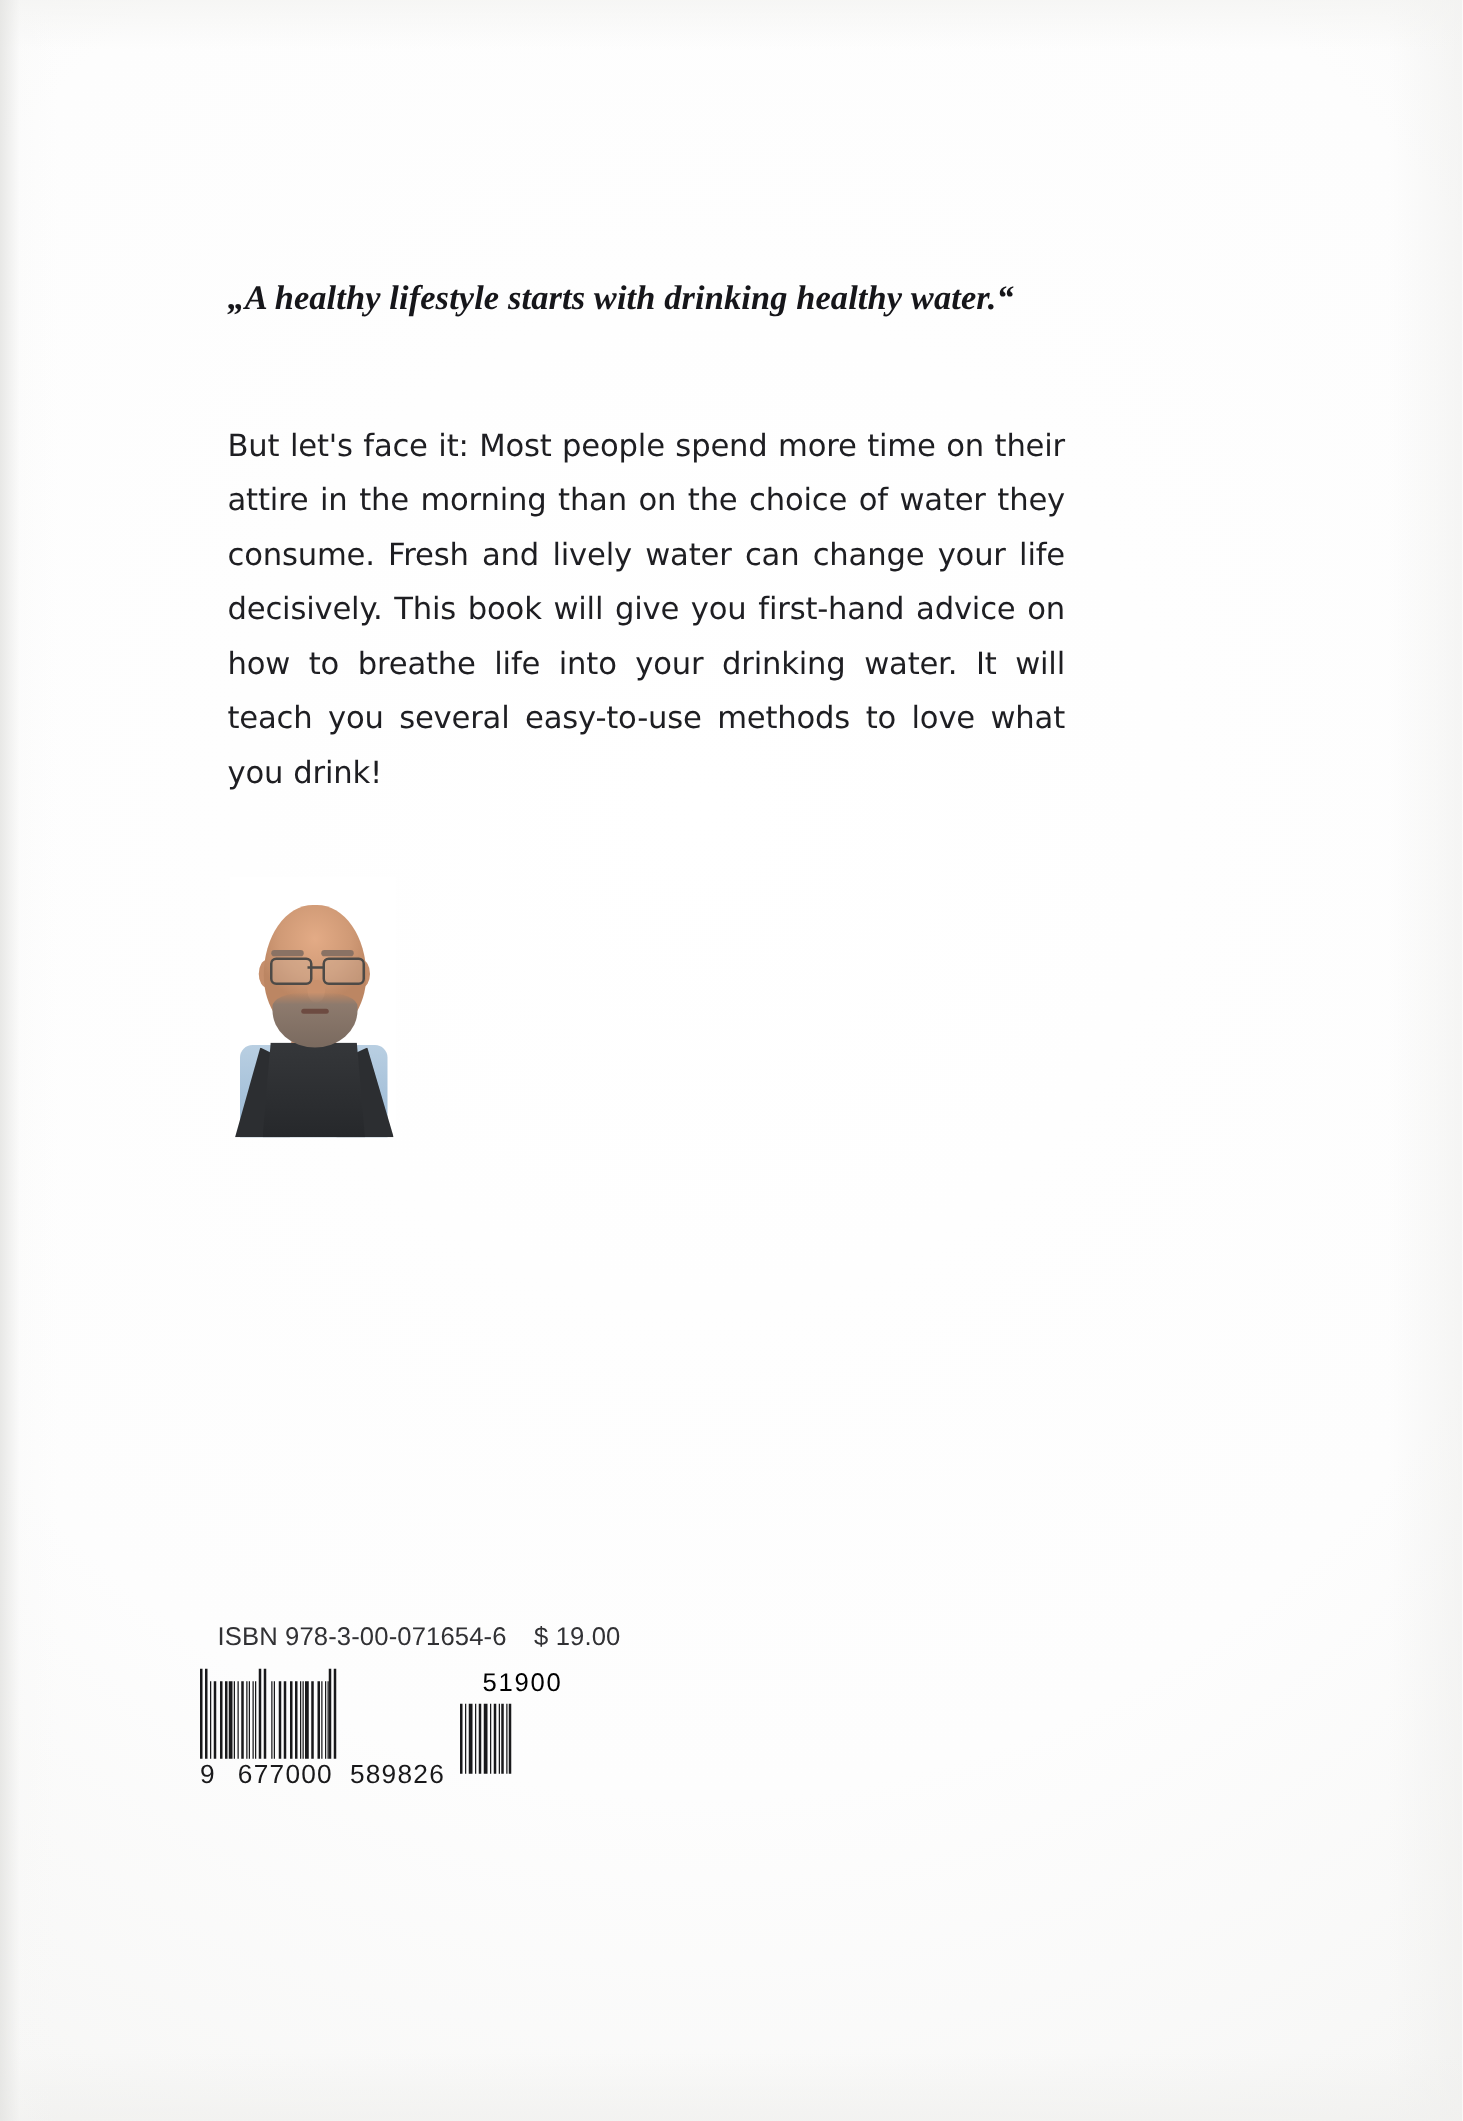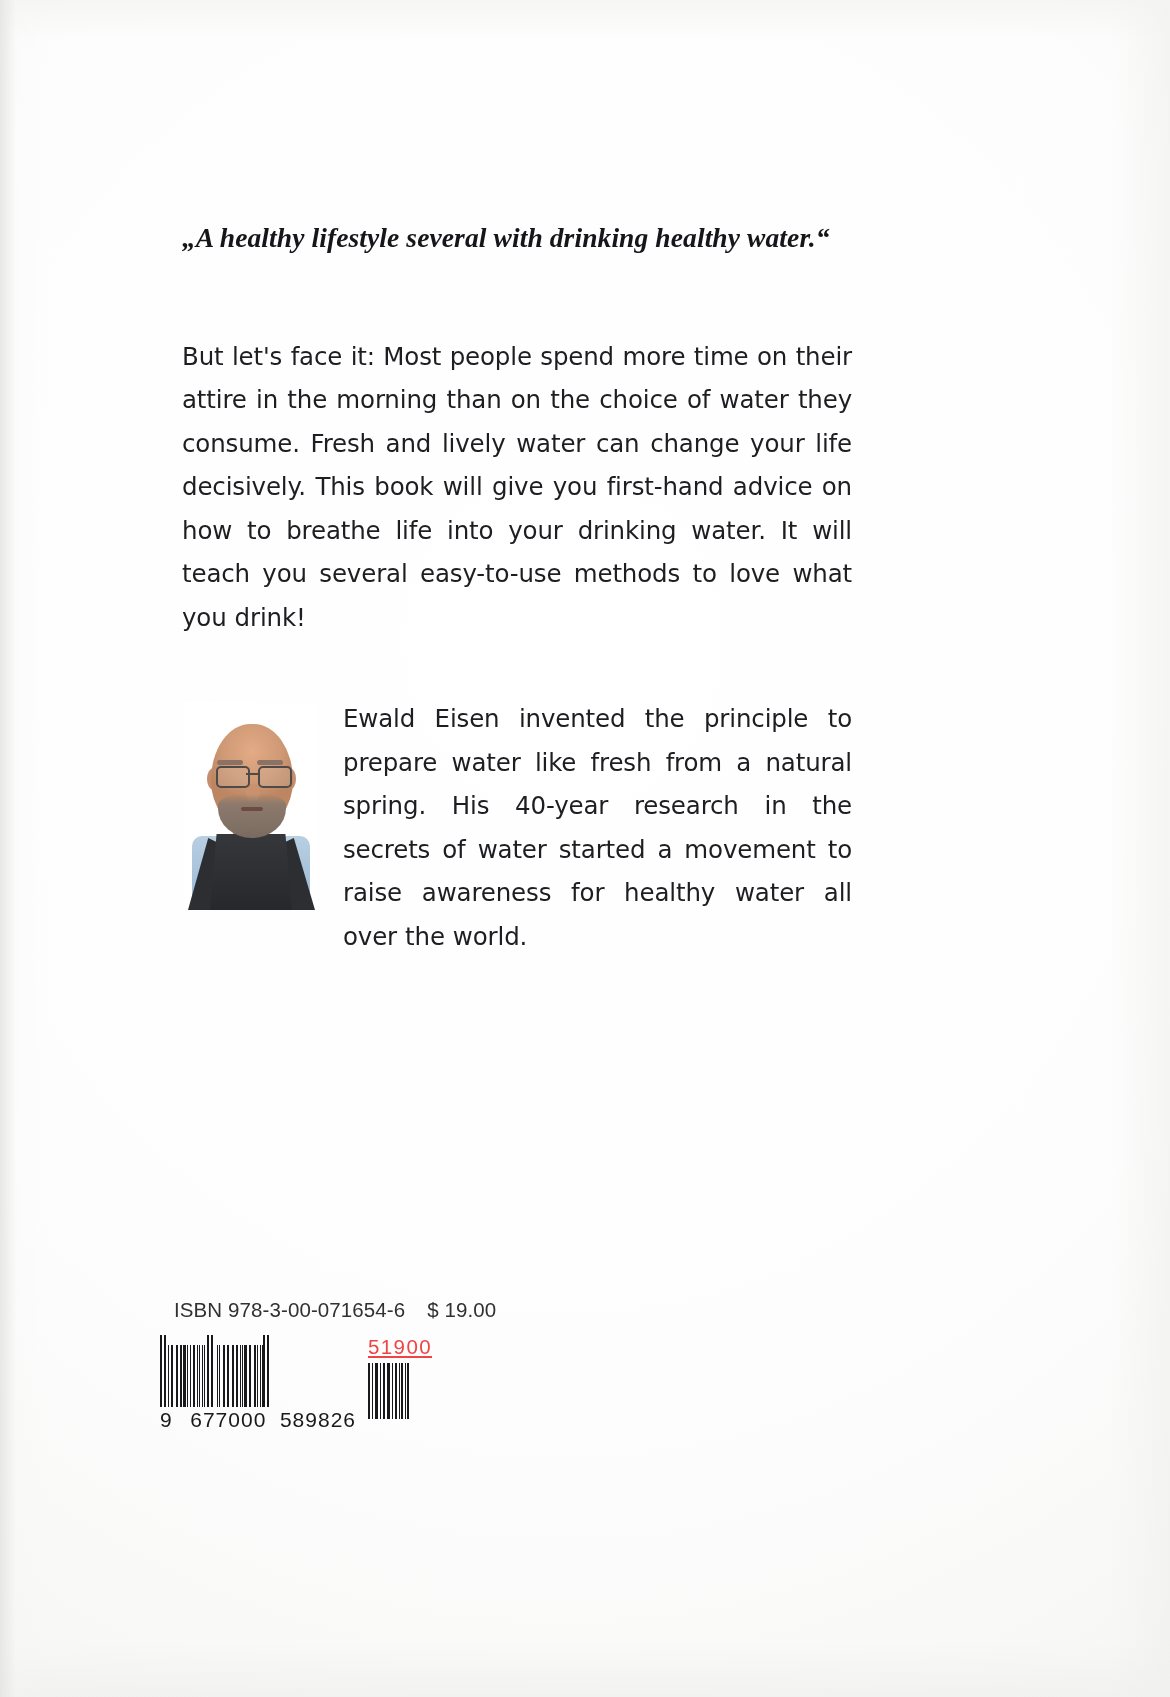--- a/index.html
+++ b/index.html
@@ -265,37 +265,36 @@
     font-size: 21px;
     letter-spacing: 1px;
     margin-top: 1px;
     color: #19191b;
   }
   .ean-digits .lead { margin-right: 4px; }
   .addon {
     width: 100px;
   }
   .addon-value {
-    text-align: left;
+    text-align: center;
     font-size: 20.5px;
     letter-spacing: 1.4px;
-    color: #ef4444;
+    color: #000000;
     margin-bottom: 4px;
-    text-decoration: underline;
   }
   .addon .bars { height: 56px; }
 </style>
 </head>
 <body>
 
 <div class="page"></div>
 
 <div class="content">
 
-  <div class="pullquote">„A healthy lifestyle several with drinking healthy water.“</div>
+  <div class="pullquote">„A healthy lifestyle starts with drinking healthy water.“</div>
 
   <p id="intro-paragraph" class="body-text">But let's face it: Most people spend more time on their attire in the morning than on the choice of water they consume. Fresh and lively water can change your life decisively. This book will give you first-hand advice on how to breathe life into your drinking water. It will teach you several easy-to-use methods to love what you drink!</p>
 
   <div id="author-block">
     <div class="author-photo">
       <div class="ph-shirt"></div>
       <div class="ph-vest-left"></div>
       <div class="ph-vest-right"></div>
       <div class="ph-neck"></div>
       <div class="ph-vest"></div>
@@ -306,21 +305,20 @@
       <div class="ph-brow-r"></div>
       <div class="ph-nose"></div>
       <div class="ph-beard"></div>
       <div class="ph-mouth"></div>
       <div class="ph-glasses">
         <div class="ph-lens l"></div>
         <div class="ph-bridge"></div>
         <div class="ph-lens r"></div>
       </div>
     </div>
-    <div class="body-text">Ewald Eisen invented the principle to prepare water like fresh from a natural spring. His 40-year research in the secrets of water started a movement to raise awareness for healthy water all over the world.</div>
     <div style="clear:both"></div>
   </div>
 
 </div>
 
 <div id="barcode-zone">
   <div class="isbn-line">
     <span>ISBN 978-3-00-071654-6</span>
     <span>$ 19.00</span>
   </div>

